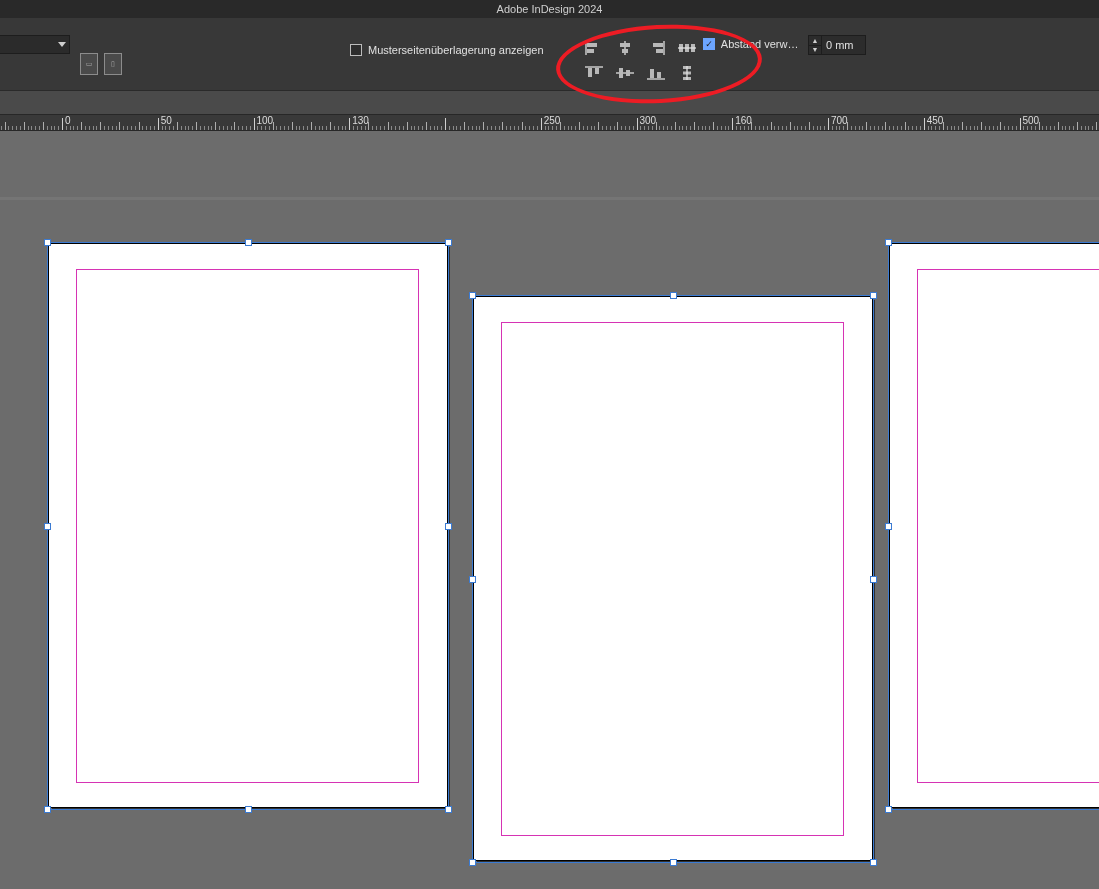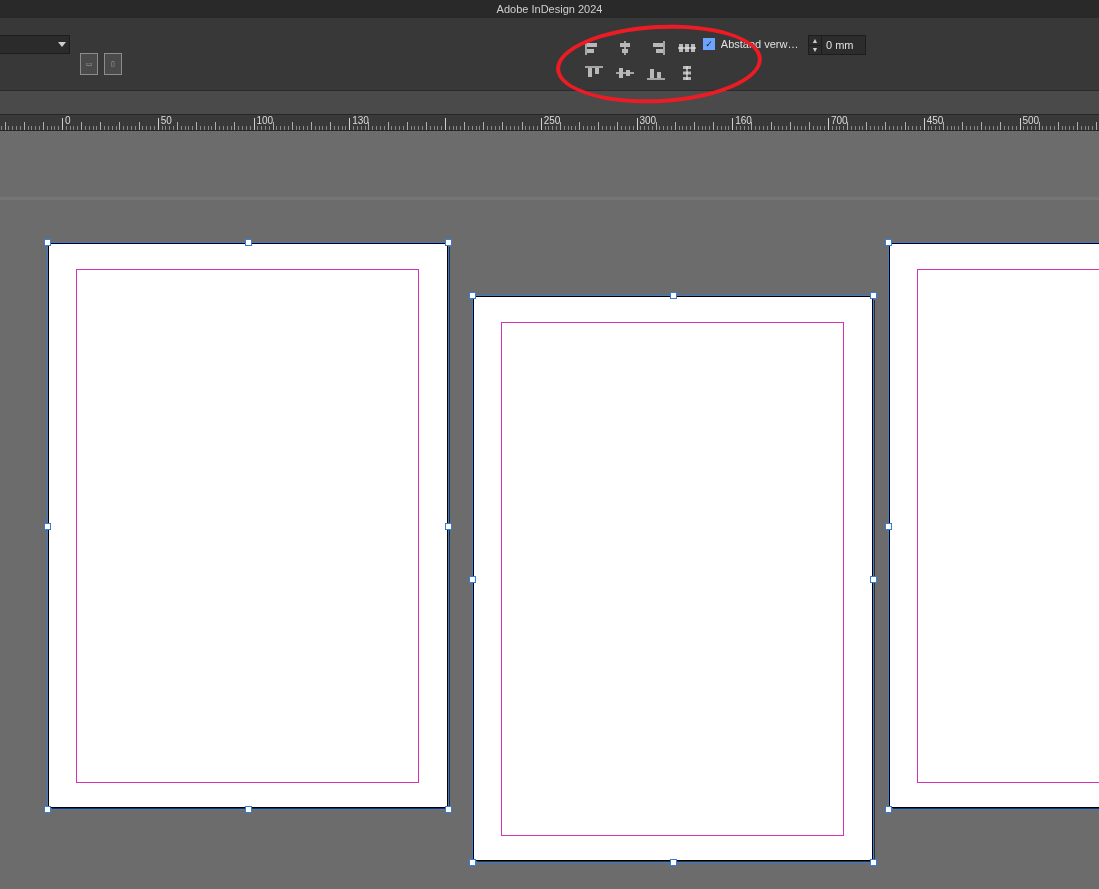--- a/index.html
+++ b/index.html
@@ -198,20 +198,24 @@
     <span class="chevron-down"></span>
   </div>
 
   <div class="pageicons">
     <div class="pageicon">▭</div>
     <div class="pageicon">▯</div>
   </div>
 
 
   <div class="group check-col">
+    <div class="check-row">
+      <div class="chk"></div>
+      <span>Musterseitenüberlagerung anzeigen</span>
+    </div>
   </div>
 
   <div class="group align-grid">
 
     <div class="align-btn">
       <svg viewBox="0 0 18 14">
         <line x1="1" y1="0" x2="1" y2="14"></line>
           <rect x="2" y="2" width="10" height="4"></rect>
           <rect x="2" y="8" width="7" height="4"></rect>
       </svg>

